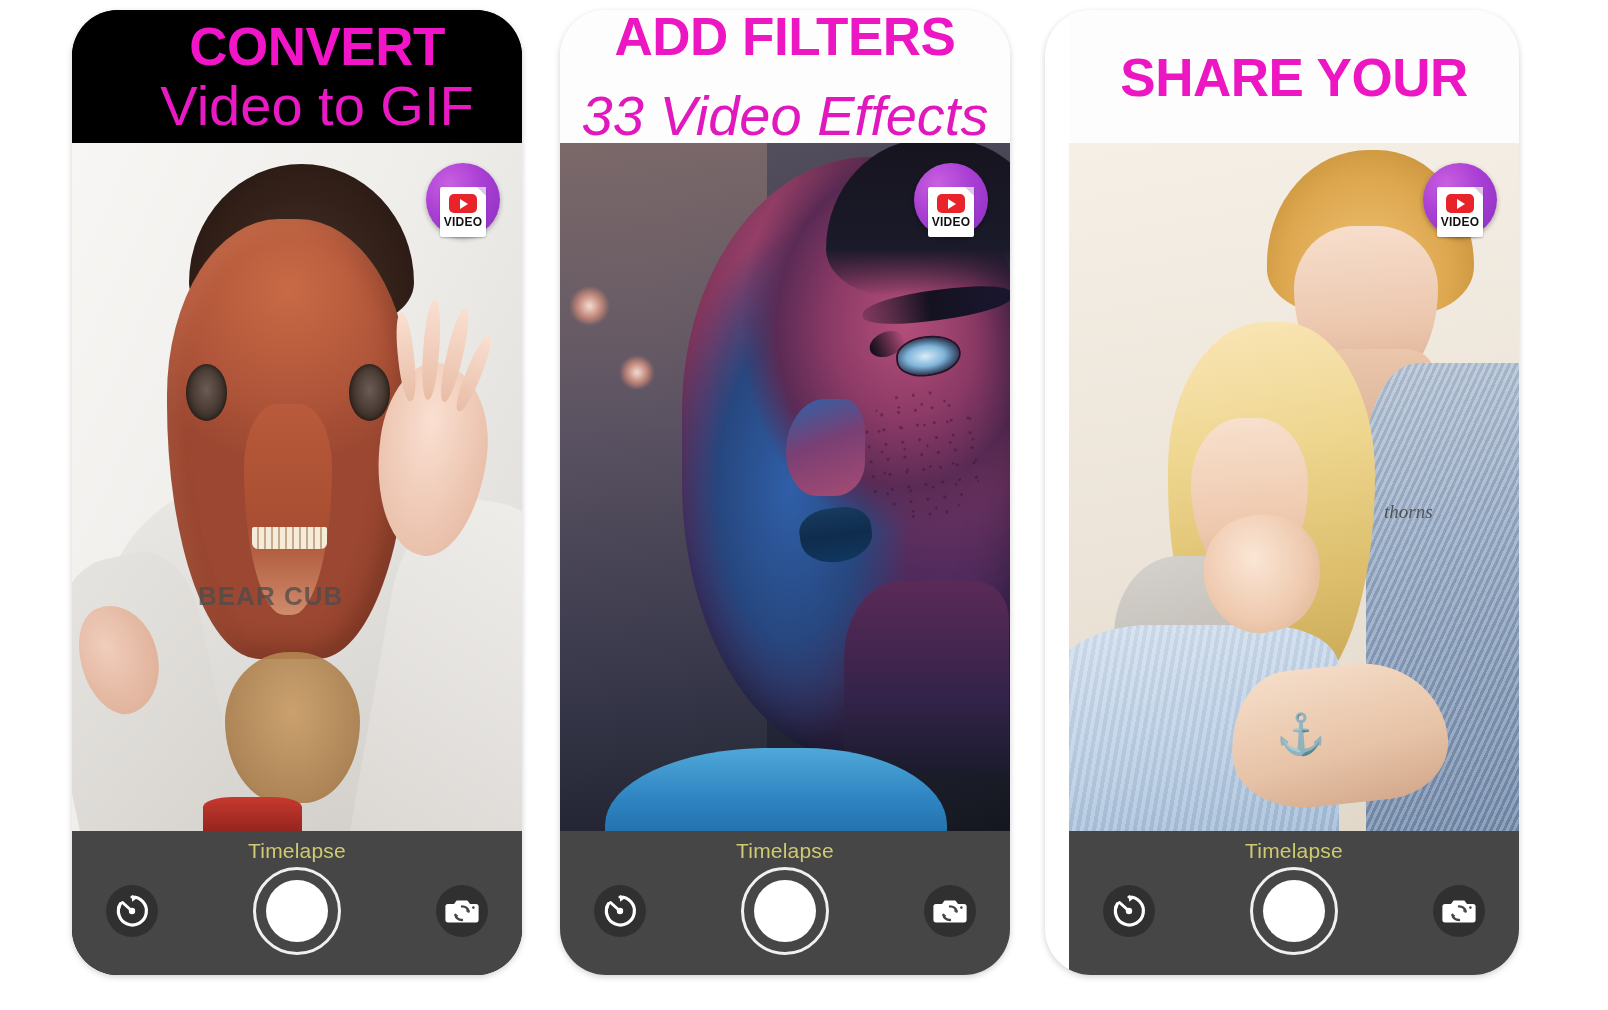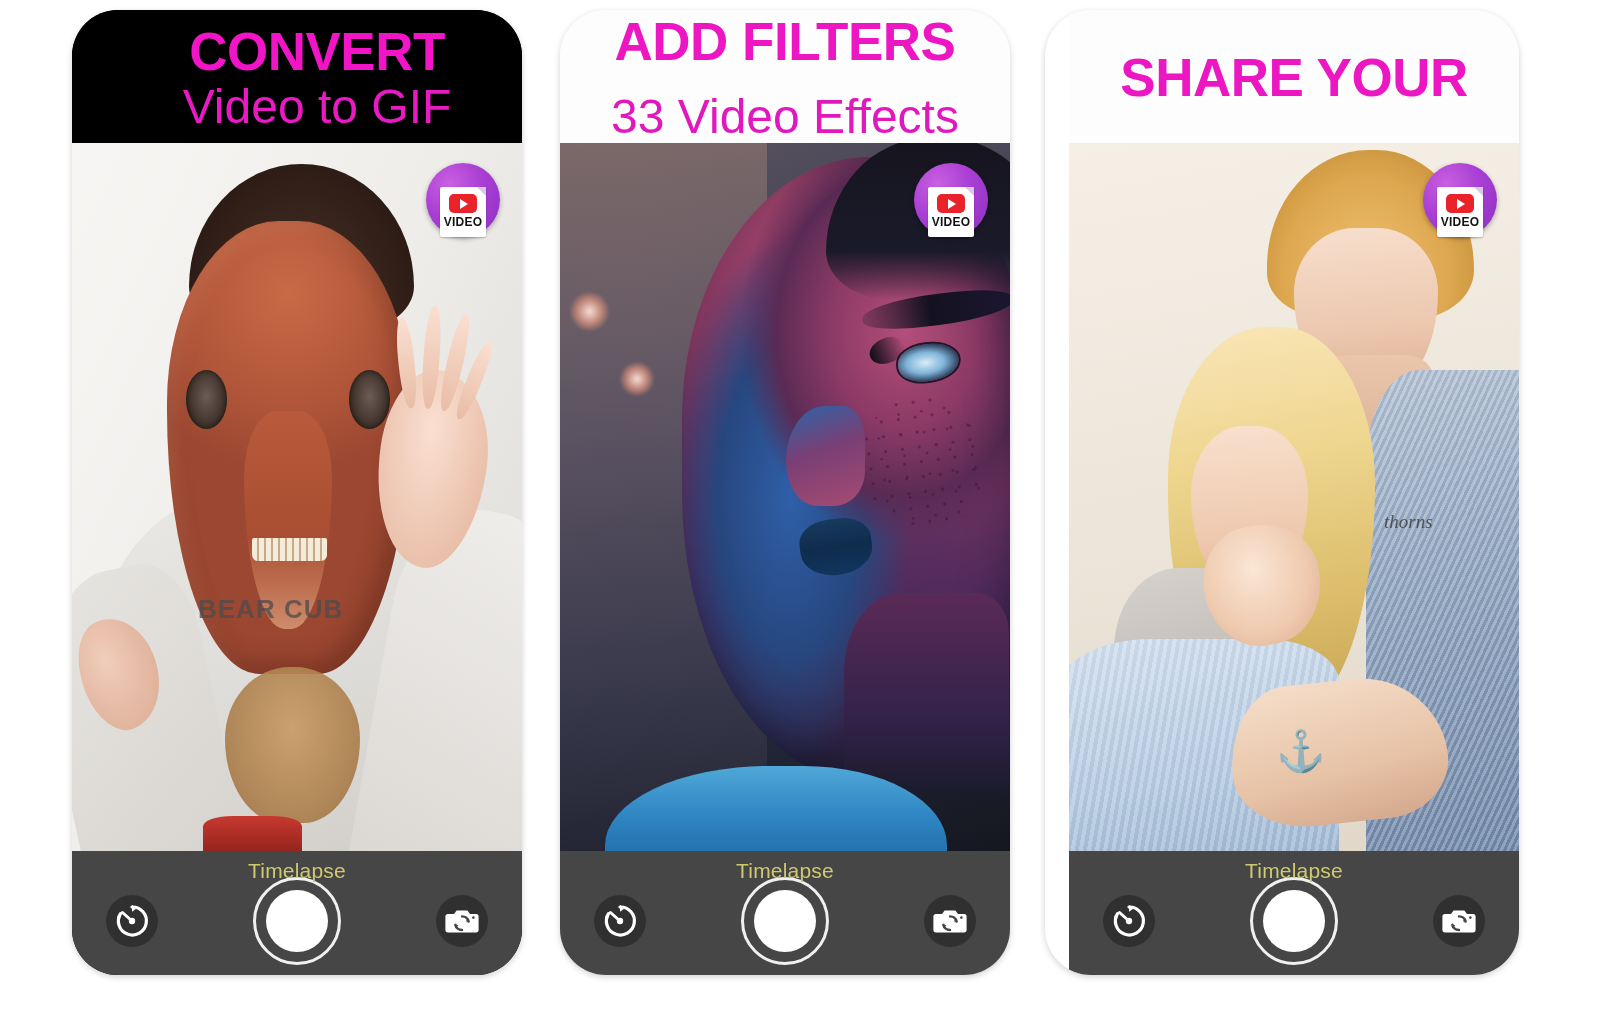--- a/index.html
+++ b/index.html
@@ -51,29 +51,29 @@
 
   .title-main {
     font-size: 53px;
     font-weight: bold;
     letter-spacing: -0.5px;
     line-height: 1.02;
     color: #f215c8;
     white-space: nowrap;
   }
   .title-sub {
-    font-size: 48px;
+    font-size: 56px;
     font-weight: normal;
     line-height: 1.08;
     color: #e919c4;
     white-space: nowrap;
     margin-top: 2px;
   }
   .hdr-light .title-main { color: #ec17c3; }
-  .hdr-light .title-sub  { color: #e018bd; }
+  .hdr-light .title-sub  { color: #e018bd; font-style: italic; }
 
   
   .photo {
     position: relative;
     flex: 1 1 auto;
     overflow: hidden;
   }
 
   
   .art-dino {
@@ -373,21 +373,21 @@
     font-weight: bold;
     color: #111111;
     letter-spacing: 0.2px;
     line-height: 1;
     margin-top: 3px;
   }
 
   
   .cambar {
     flex: 0 0 auto;
-    height: 124px;
+    height: 144px;
     background: #464646;
     position: relative;
     display: flex;
     align-items: center;
     justify-content: space-between;
     padding: 0 34px;
     box-sizing: border-box;
   }
   .mode-label {
     position: absolute;

